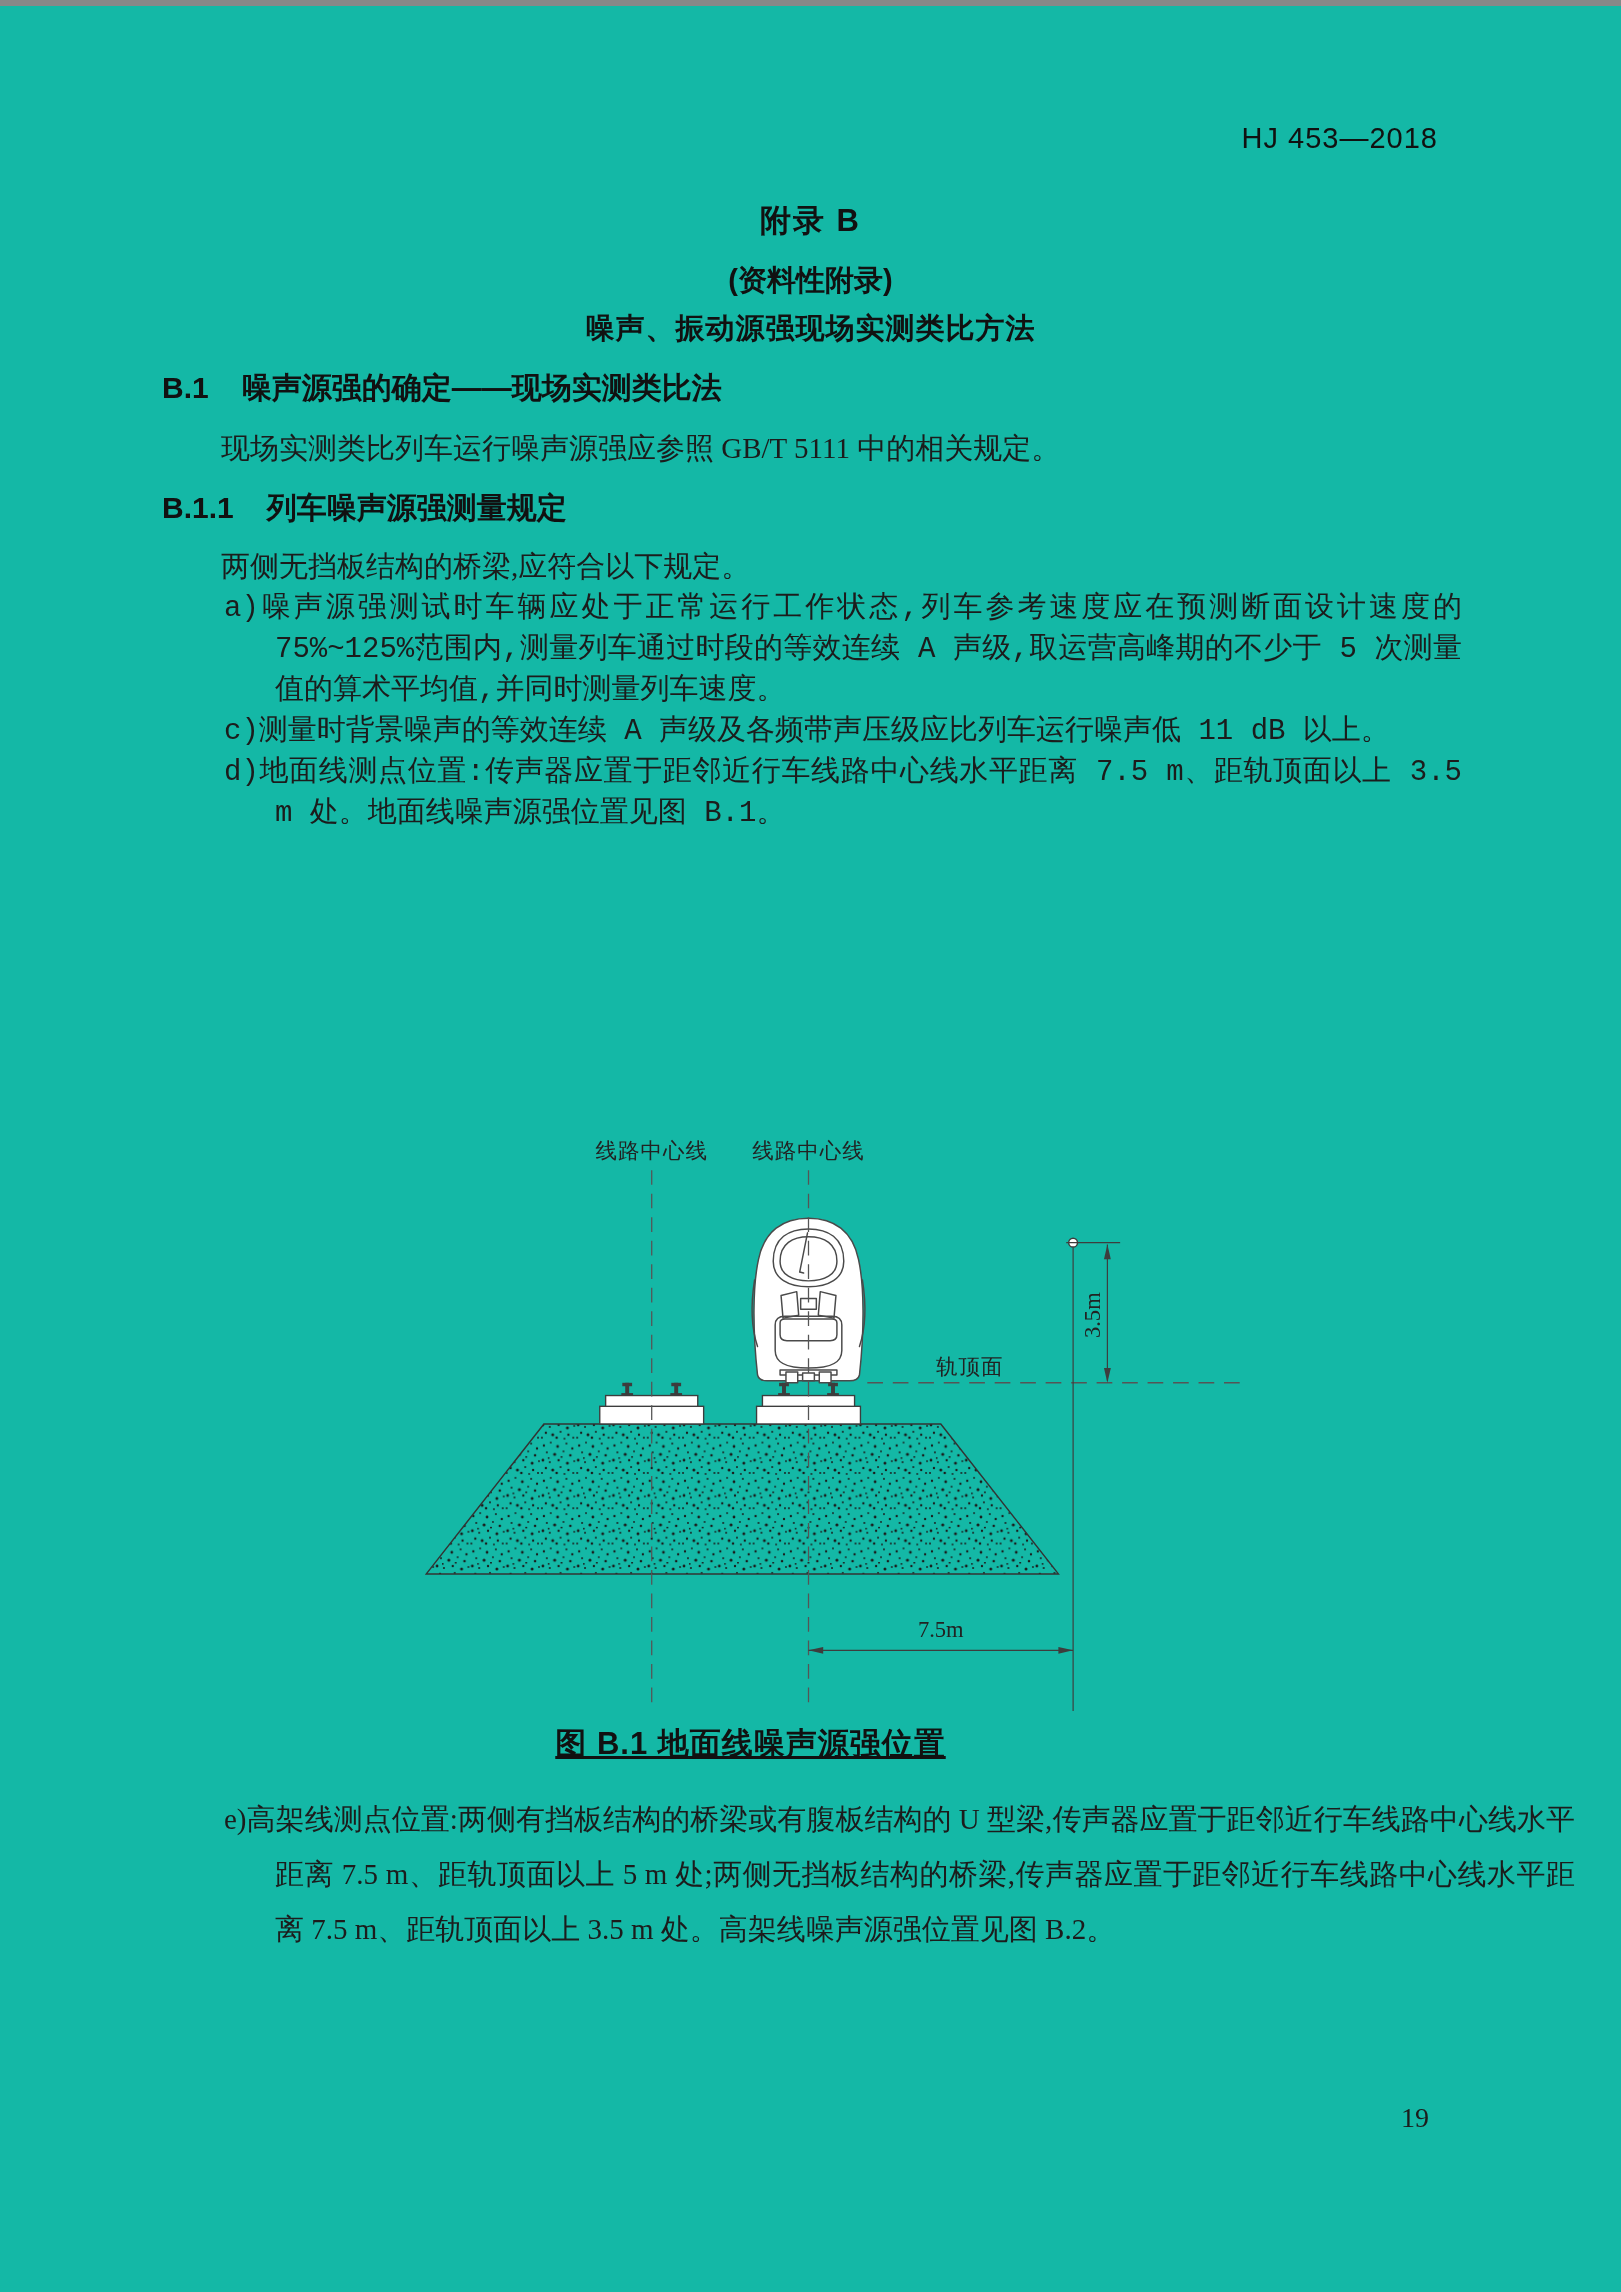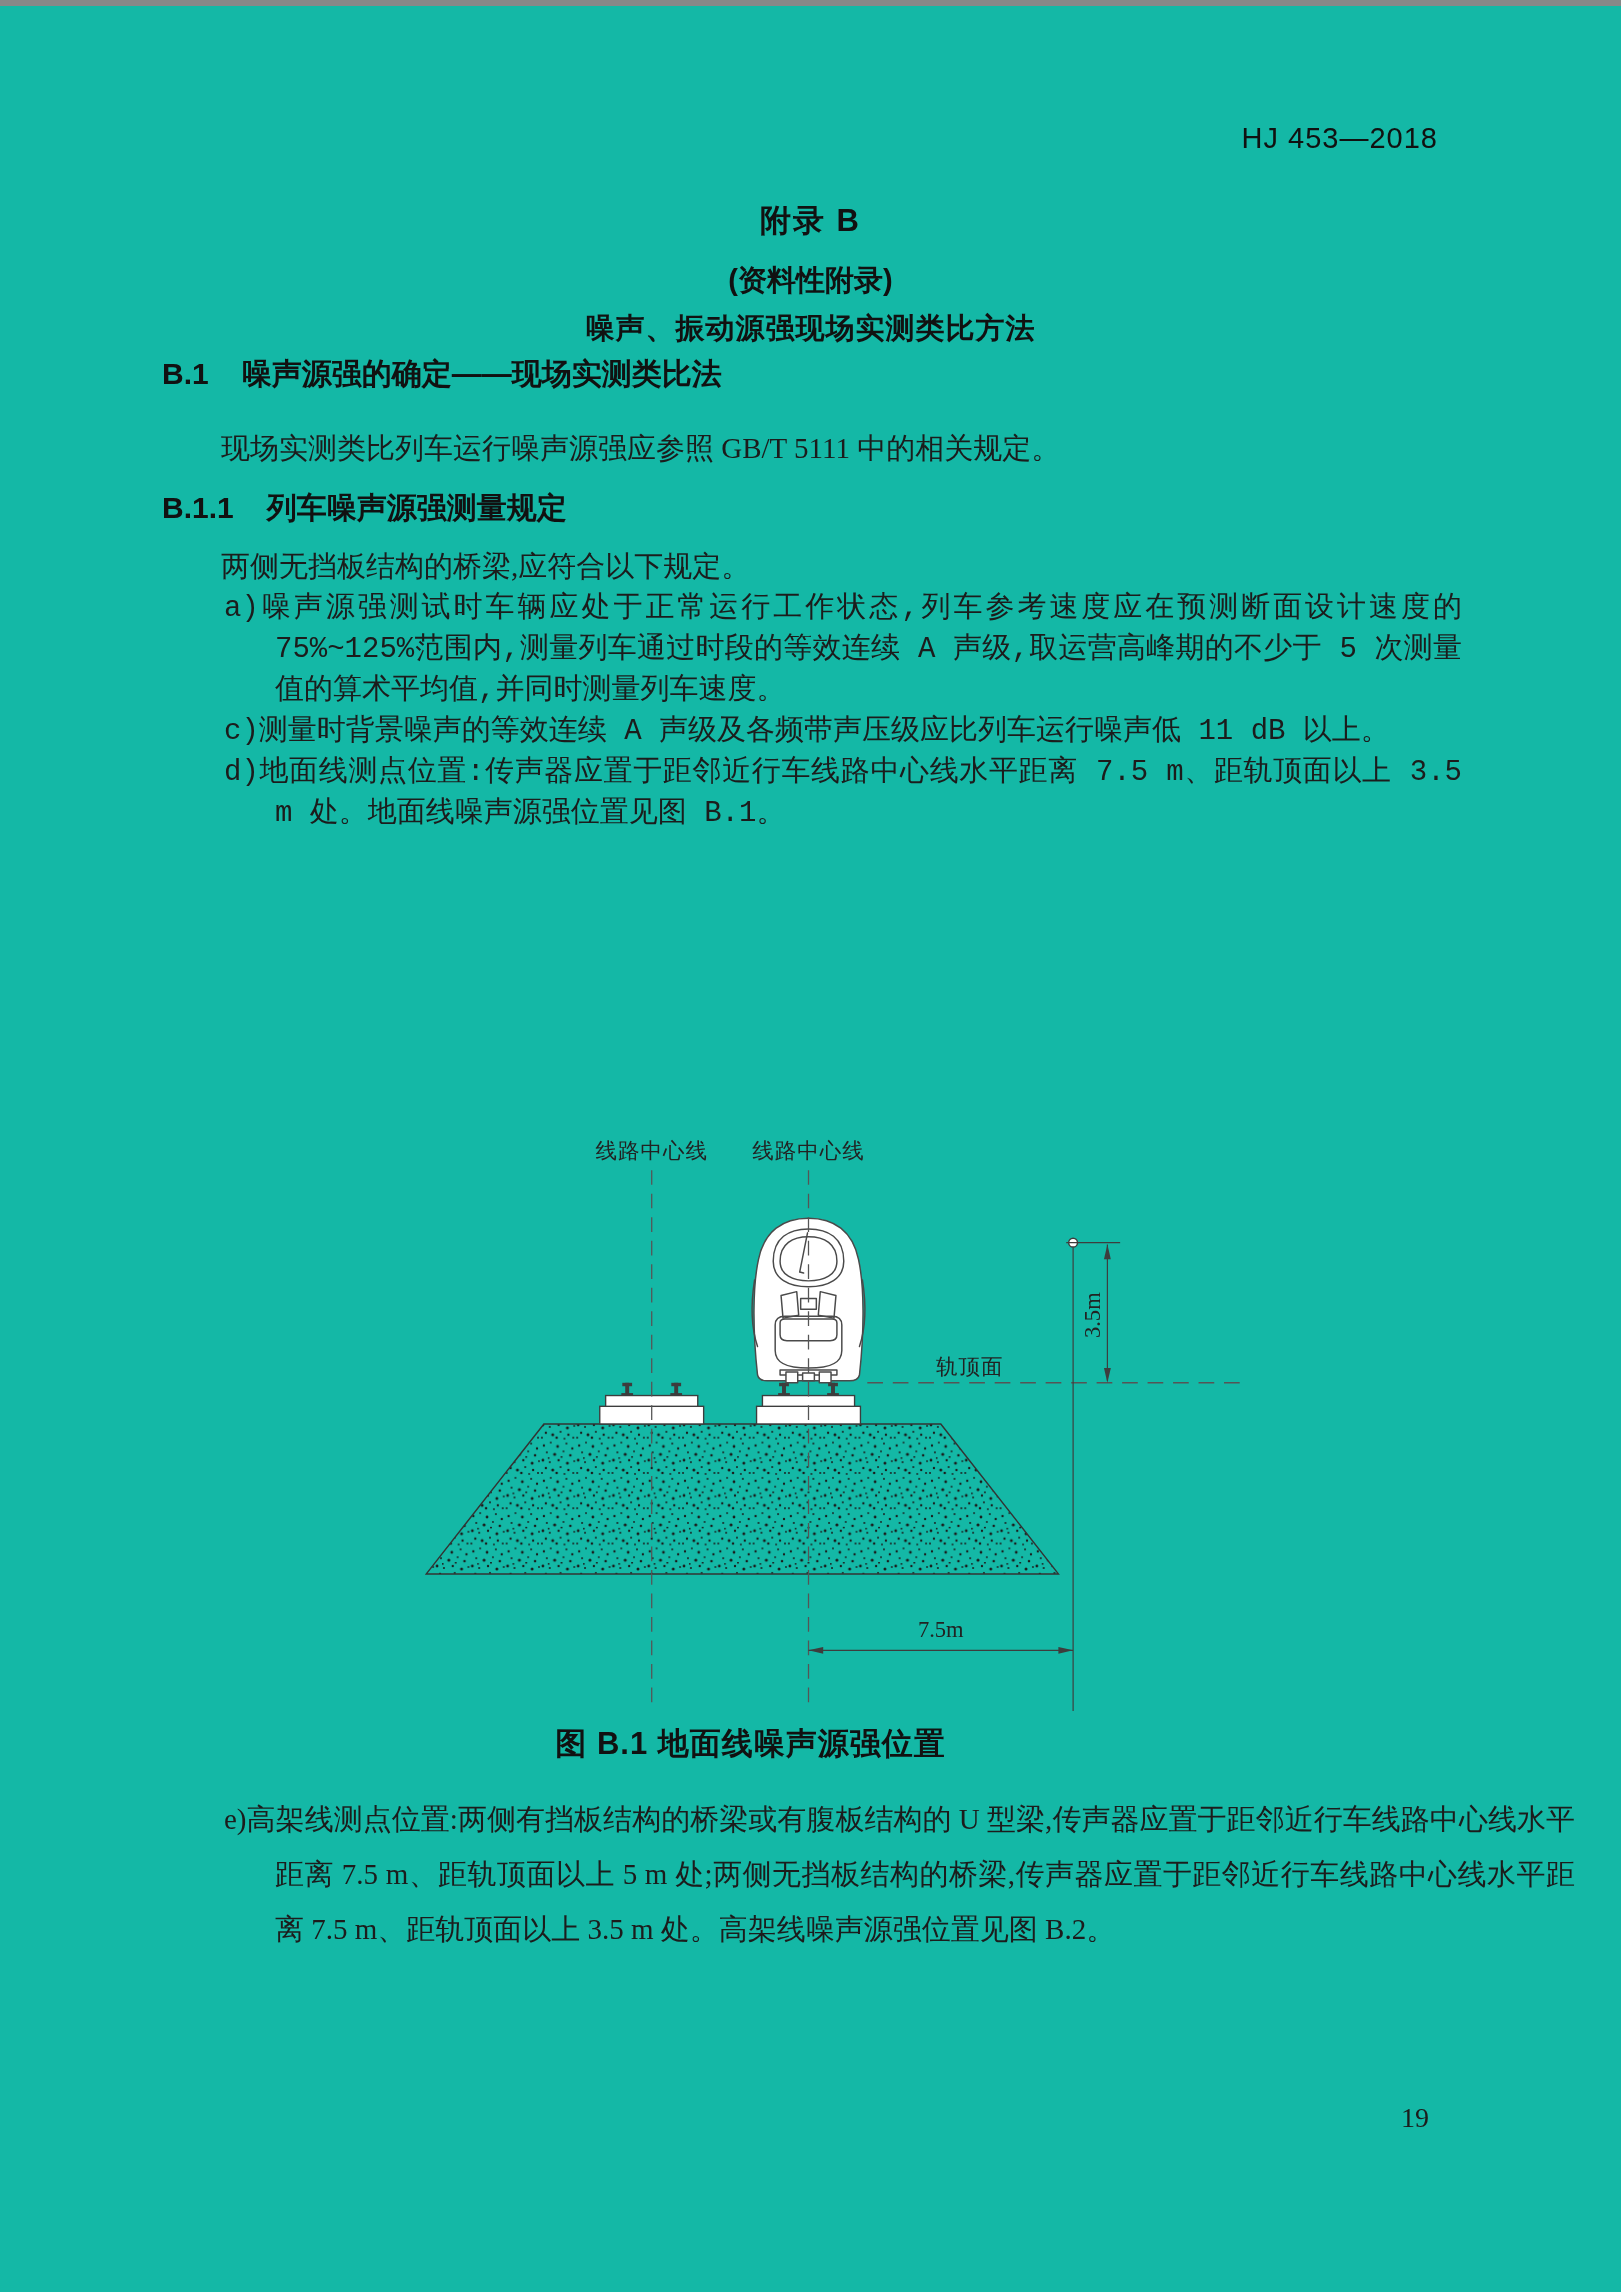--- a/index.html
+++ b/index.html
@@ -17,42 +17,42 @@
     font-family:Liberation Sans, sans-serif;font-weight:700;color:#111;}
   .t1{top:194px;font-size:31px;letter-spacing:2px;}
   .t2{top:255px;font-size:29px;}
   .t3{top:303px;font-size:29px;letter-spacing:1px;}
   .sec-h{
     position:absolute;left:162px;width:1300px;
     font-family:"Liberation Sans","DejaVu Sans",sans-serif;font-weight:700;
     font-size:30px;color:#111;
   }
   .sec-h .num{margin-right:33px;}
-  .b1{top:348px;}
+  .b1{top:362px;}
   .b11{top:482px;}
   .para{
     position:absolute;left:221px;width:1241px;font-size:29px;line-height:39px;
   }
   .p1{top:423px;}
   .p2{top:541px;}
   .list{position:absolute;top:582px;left:162px;width:1300px;}
   .li{
     font-size:29px;line-height:41px;text-align:justify;
     padding-left:113px;text-indent:-51px;font-family:Liberation Mono, monospace;
   }
   .li-e{
     position:absolute;top:1786px;left:162px;width:1300px;
     font-size:29px;line-height:55px;text-align:justify;
     padding-left:113px;text-indent:-51px;
   }
   .fig{position:absolute;top:1117px;left:294px;}
   .figcap{
     position:absolute;top:1717px;left:0;width:1501px;text-align:center;
     font-family:"Liberation Sans","DejaVu Sans",sans-serif;font-weight:700;
-    font-size:31px;color:#111;letter-spacing:1px;
+    font-size:31px;color:#111;letter-spacing:1px;text-decoration:underline;
   }
   .pagenum{
     position:absolute;top:2096px;left:1366px;width:98px;text-align:center;
     font-size:28px;
   }
   svg text{font-family:"Liberation Serif","DejaVu Serif",serif;fill:#222;}
   .figlabel{font-size:22px;letter-spacing:1px;}
   .dimtext{font-size:23px;}
 </style>
 </head>

